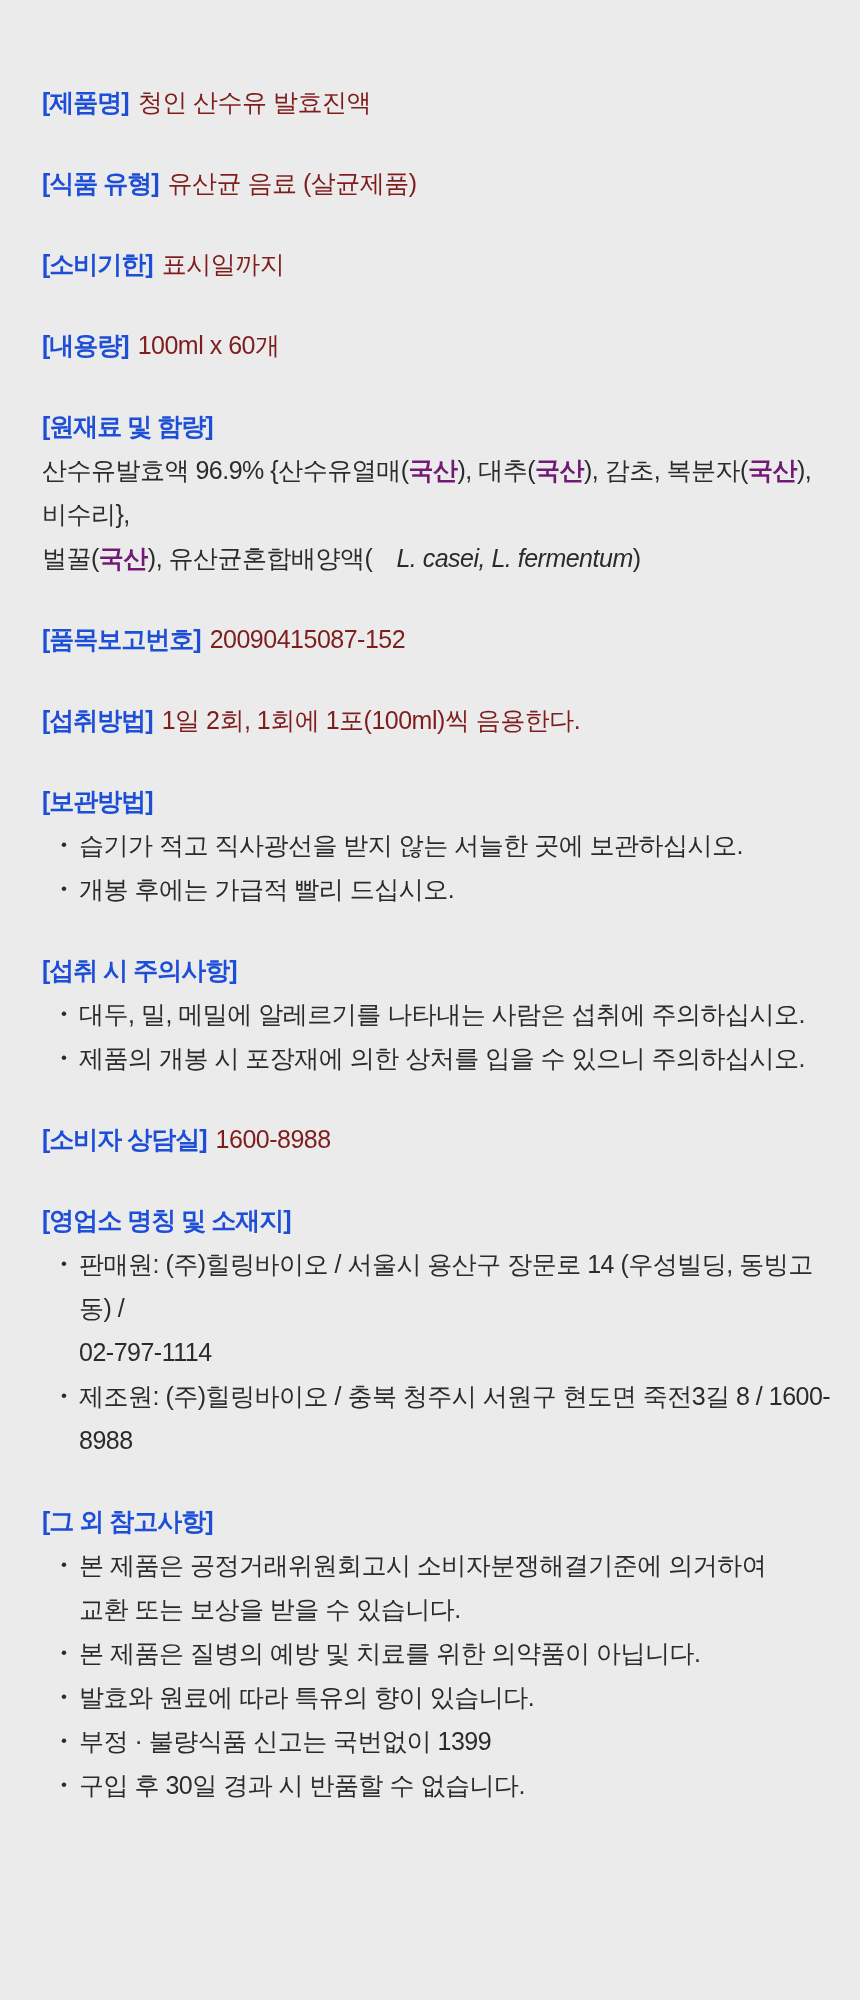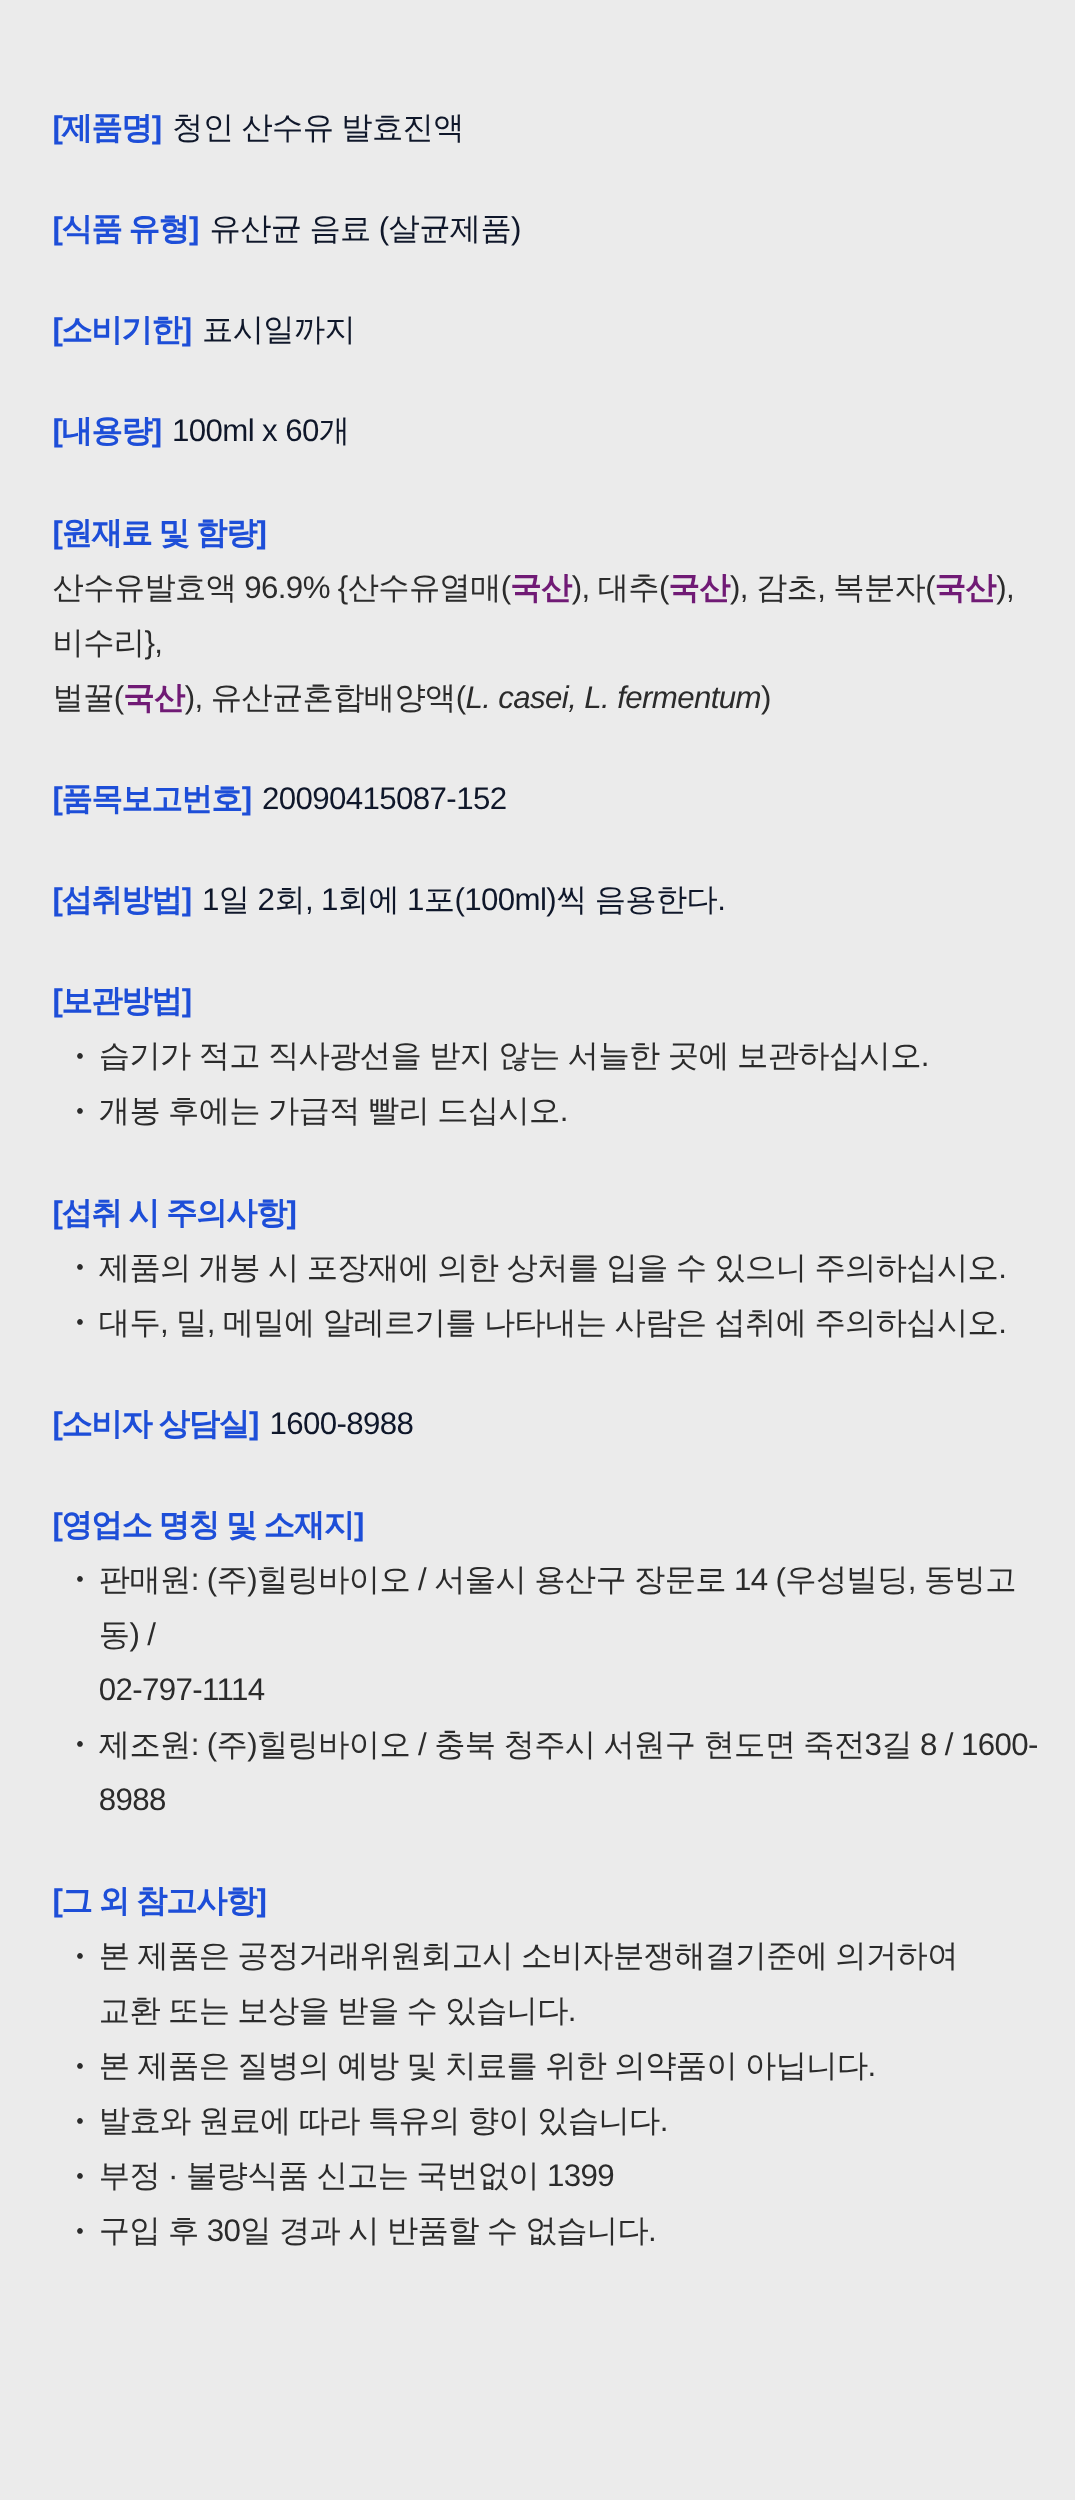--- a/index.html
+++ b/index.html
@@ -21,25 +21,25 @@
   }
 
   .sec { margin-bottom: 37px; }
 
   .lbl {
     font-weight: 700;
     color: #1d4ed8;
     letter-spacing: -1px;
     margin-right: 9px;
   }
-  .val { color: #0f172a; }
+  .val { color: #7f1d1d; }
 
   .para { color: #2b2b2b; }
   .seg-bold  { font-weight: 700; color: #701a75; }
-  .seg-italic{ font-style: italic; }
+  .seg-italic{ font-style: italic; margin-left: 24px; }
 
   ul.list { list-style: none; margin: 0; padding: 0; }
   li.item {
     position: relative;
     padding-left: 37px;
     white-space: pre-line;
   }
   li.item::before {
     content: "\2022";
     position: absolute;
@@ -90,22 +90,22 @@
     <div class="lbl">[보관방법]</div>
     <ul class="list">
       <li class="item">습기가 적고 직사광선을 받지 않는 서늘한 곳에 보관하십시오.</li>
       <li class="item">개봉 후에는 가급적 빨리 드십시오.</li>
     </ul>
   </section>
 
   <section class="sec">
     <div class="lbl">[섭취 시 주의사항]</div>
     <ul class="list">
+      <li class="item">대두, 밀, 메밀에 알레르기를 나타내는 사람은 섭취에 주의하십시오.</li>
       <li class="item">제품의 개봉 시 포장재에 의한 상처를 입을 수 있으니 주의하십시오.</li>
-      <li class="item">대두, 밀, 메밀에 알레르기를 나타내는 사람은 섭취에 주의하십시오.</li>
     </ul>
   </section>
 
   <section class="sec">
     <span class="lbl">[소비자 상담실]</span><span class="val">1600-8988</span>
   </section>
 
   <section class="sec">
     <div class="lbl">[영업소 명칭 및 소재지]</div>
     <ul class="list">

